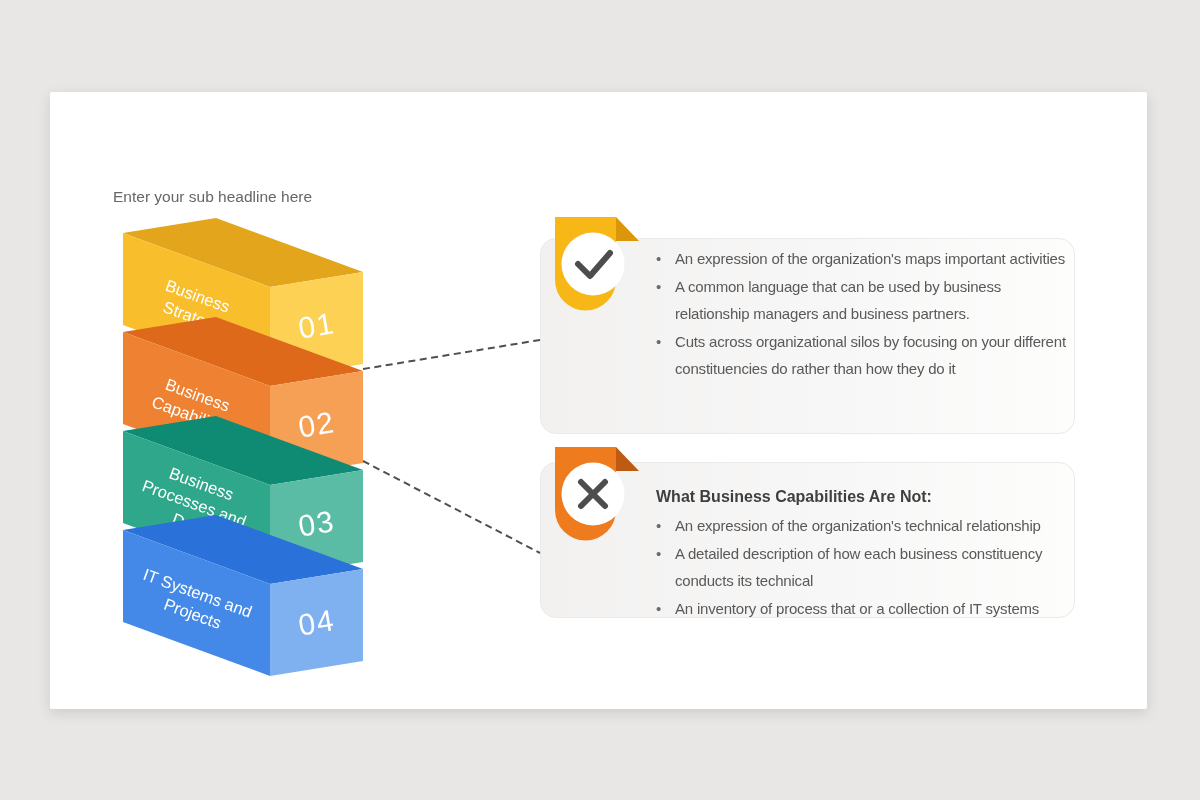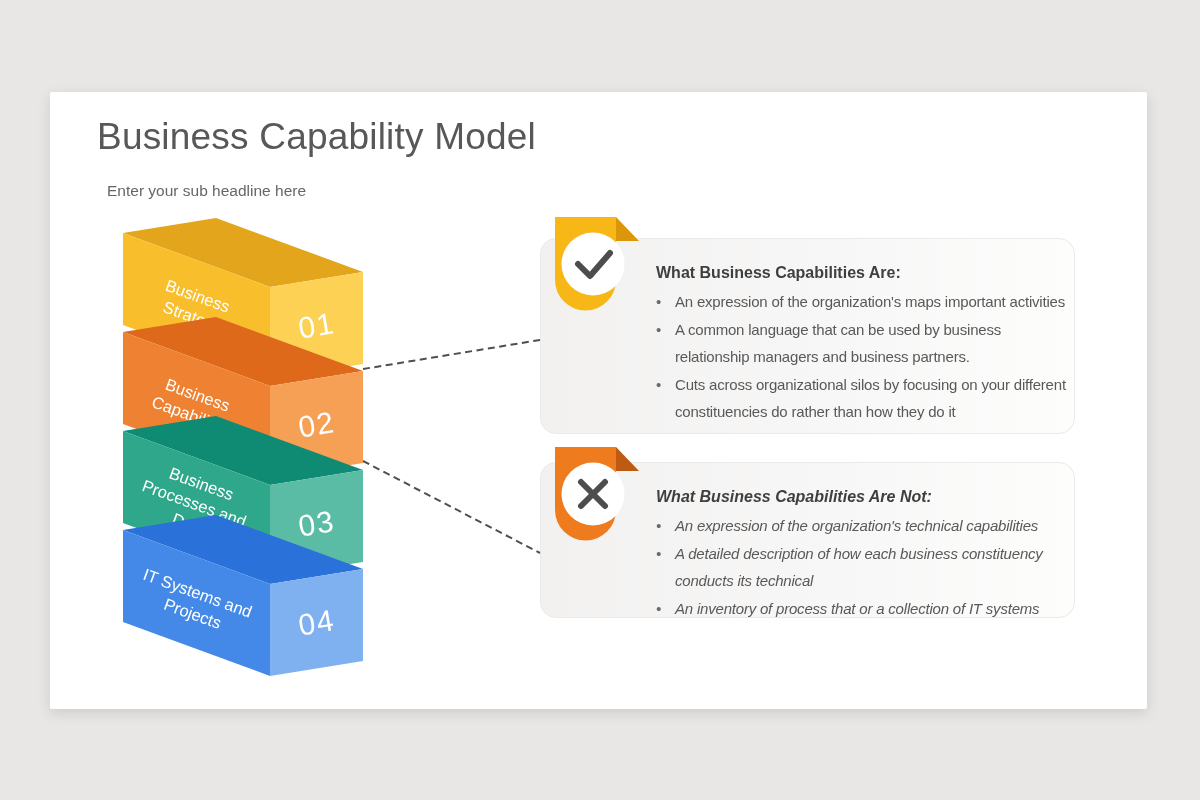--- a/index.html
+++ b/index.html
@@ -2,51 +2,49 @@
 <html><head>
 <meta charset="utf-8">
 <style>
   html,body{margin:0;padding:0;background:#e9e7e5;}
   .stage{position:relative;width:1200px;height:800px;background:#e9e7e5;
          font-family:"Liberation Sans",sans-serif;overflow:hidden;}
   .slide{position:absolute;left:50px;top:92px;width:1097px;height:617px;background:#ffffff;
          border-radius:2px;box-shadow:0 4px 14px rgba(0,0,0,.12);}
   .slide-title{position:absolute;left:47px;top:24px;margin:0;font-size:37px;font-weight:500;
                color:#58585a;letter-spacing:.2px;}
-  .slide-subtitle{position:absolute;left:47px;top:80px;margin:10px;font-size:15.5px;color:#666;}
+  .slide-subtitle{position:absolute;left:47px;top:80px;margin:16px;font-size:15.5px;color:#666;}
 
   .card{position:absolute;left:490px;width:535px;border-radius:16px;
         background:linear-gradient(90deg,#f2f1f0 0%,#f8f7f7 55%,#fdfdfc 100%);
         border:1px solid #eceae9;box-sizing:border-box;}
   .card-1{top:146px;height:196px;}
-  .card-2{top:370px;height:156px;font-style:italic;}
+  .card-2{top:370px;height:156px;}
   .card-heading{padding:25px 6px 0 115px;font-size:16px;font-weight:bold;color:#3f3f3f;}
   .bullets{margin:6px 0 0;padding:0 4px 0 115px;list-style:none;}
   .bullets li{display:flex;align-items:flex-start;color:#595959;font-size:15px;
               line-height:27.5px;letter-spacing:-.2px;}
   .dot{width:19px;flex:none;color:#6a6a6a;}
   .btxt{flex:1;}
 
   .overlay{position:absolute;inset:0;pointer-events:none;}
   .block-label{fill:#ffffff;font-size:16.5px;}
   .block-number{fill:#ffffff;font-size:30px;letter-spacing:1.5px;}
   .dash{stroke:#4f4f4f;stroke-width:2;stroke-dasharray:7 4.5;fill:none;}
   .glyph{stroke:#4d4d4d;stroke-width:6;fill:none;stroke-linecap:round;stroke-linejoin:round;}
 </style>
 </head>
 <body>
 
 <div class="stage">
   <div class="slide">
 
-    <h1 class="slide-title">Business Capability Model</h1>
     <p class="slide-subtitle">Enter your sub headline here</p>
 
     <div class="card card-1">
-      <div class="card-heading">What Business Capabilities Are:</div>
       <ul class="bullets">
         <li>
           <span class="dot">•</span>
           <span class="btxt">An expression of the organization's maps important activities</span>
           </li>
         <li>
           <span class="dot">•</span>
           <span class="btxt">A common language that can be used by business relationship managers and business partners.</span>
           </li>
         <li>
@@ -54,21 +52,21 @@
           <span class="btxt">Cuts across organizational silos by focusing on your different constituencies do rather than how they do it</span>
           </li>
       </ul>
     </div>
 
     <div class="card card-2">
       <div class="card-heading">What Business Capabilities Are Not:</div>
       <ul class="bullets">
         <li>
           <span class="dot">•</span>
-          <span class="btxt">An expression of the organization's technical capabilities</span>
+          <span class="btxt">An expression of the organization's technical relationship</span>
           </li>
         <li>
           <span class="dot">•</span>
           <span class="btxt">A detailed description of how each business constituency conducts its technical</span>
           </li>
         <li>
           <span class="dot">•</span>
           <span class="btxt">An inventory of process that or a collection of IT systems</span>
           </li>
       </ul>

